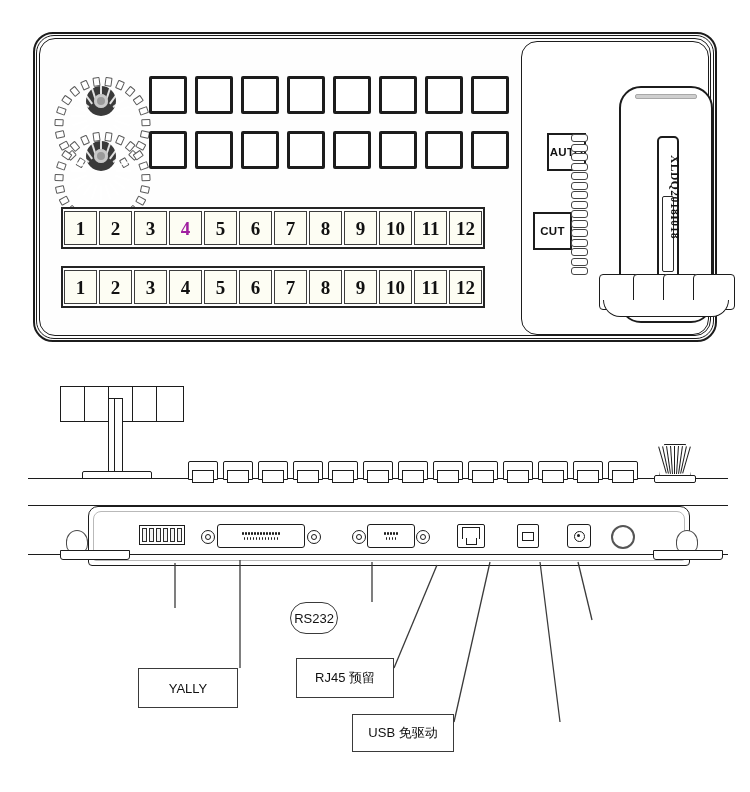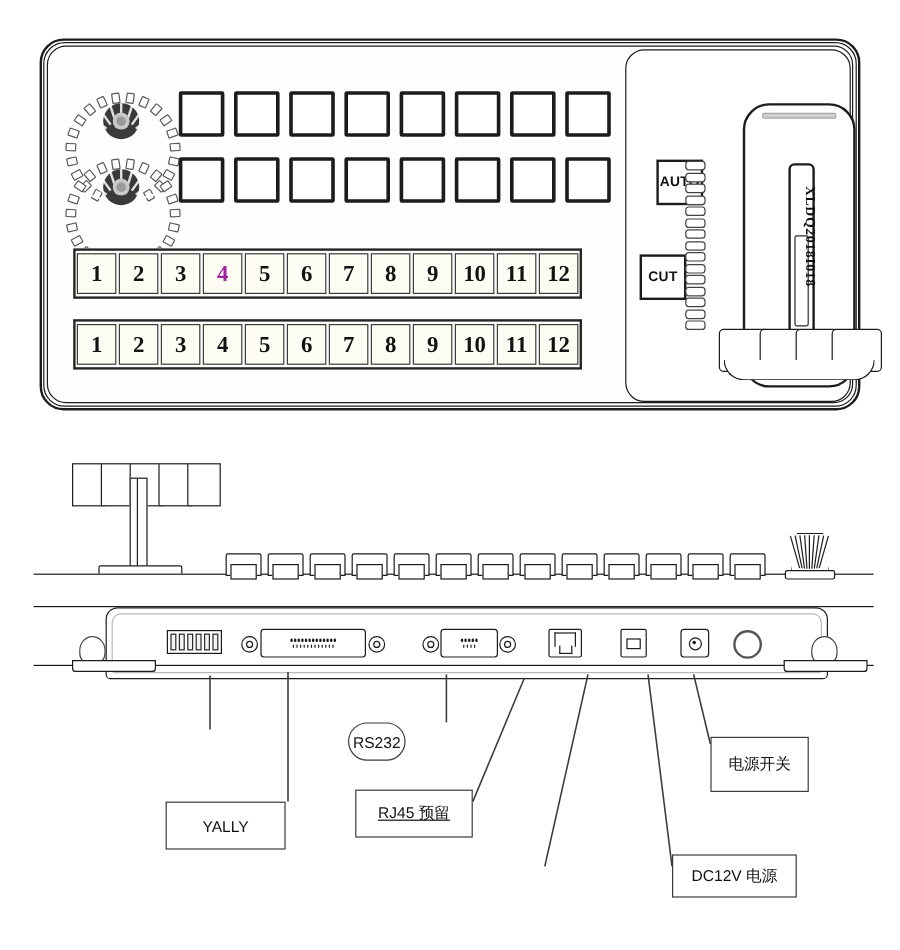--- a/index.html
+++ b/index.html
@@ -603,28 +603,25 @@
   </div>
 
   <div class="abs" id="callout-layer" style="left:0;top:0;width:750px;height:792px;">
 
     <div class="callout-box" style="left:138px;top:668px;width:100px;height:40px;">
       <span>YALLY</span>
     </div>
     <div class="callout-box" style="left:290px;top:602px;width:48px;height:32px;border-radius:16px;">
       <span>RS232</span>
     </div>
-    <div class="callout-box" style="left:296px;top:658px;width:98px;height:40px;text-decoration:underline;">
+    <div class="callout-box" style="left:296px;top:658px;width:98px;height:40px;">
       <span>RJ45 预留</span>
     </div>
-    <div class="callout-box" style="left:560px;top:712px;width:104px;height:36px;">
-      <span>DC12V 电源</span>
-    </div>
-    <div class="callout-box" style="left:592px;top:614px;width:82px;height:46px;">
-      <span>电源开关</span>
+    <div class="callout-box" style="left:352px;top:714px;width:102px;height:38px;">
+      <span>USB 免驱动</span>
     </div>
   </div>
 
   <svg class="abs" width="750" height="792" style="left:0;top:0;pointer-events:none;">
     <g stroke="#3a3a3a" stroke-width="1.3" fill="none">
       <line x1="175" y1="608" x2="175" y2="563"></line>
       <line x1="240" y1="668" x2="240" y2="560"></line>
       <line x1="372" y1="602" x2="372" y2="562"></line>
       <line x1="394" y1="668" x2="437" y2="565"></line>
       <line x1="454" y1="722" x2="490" y2="562"></line>

